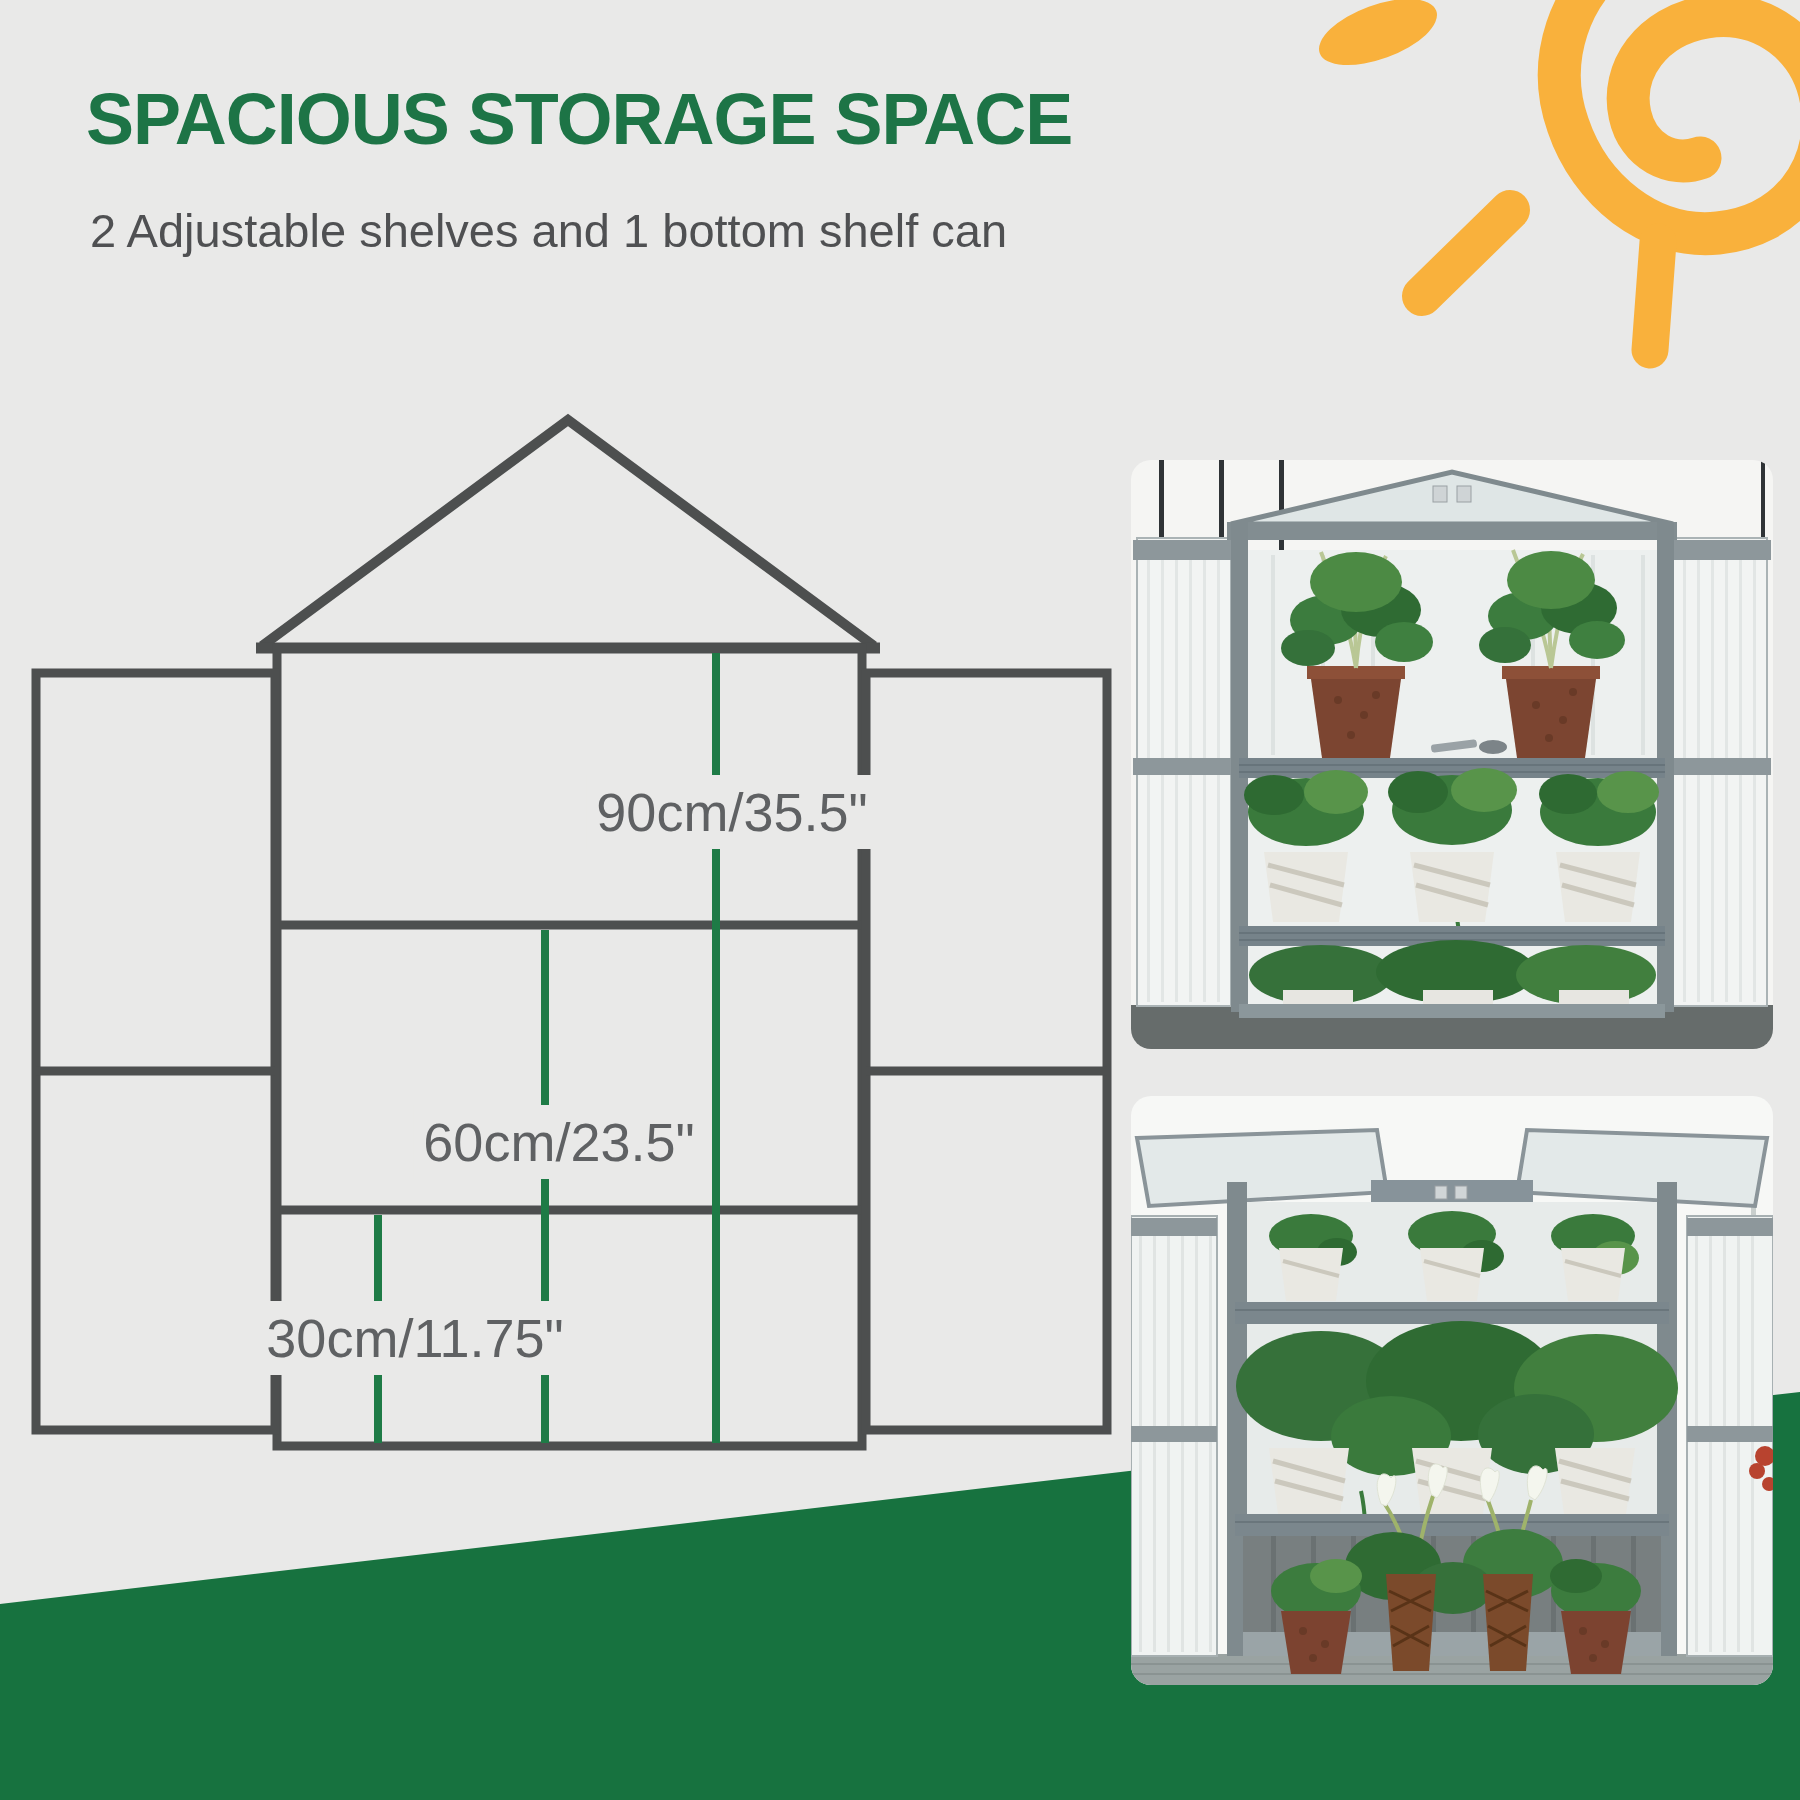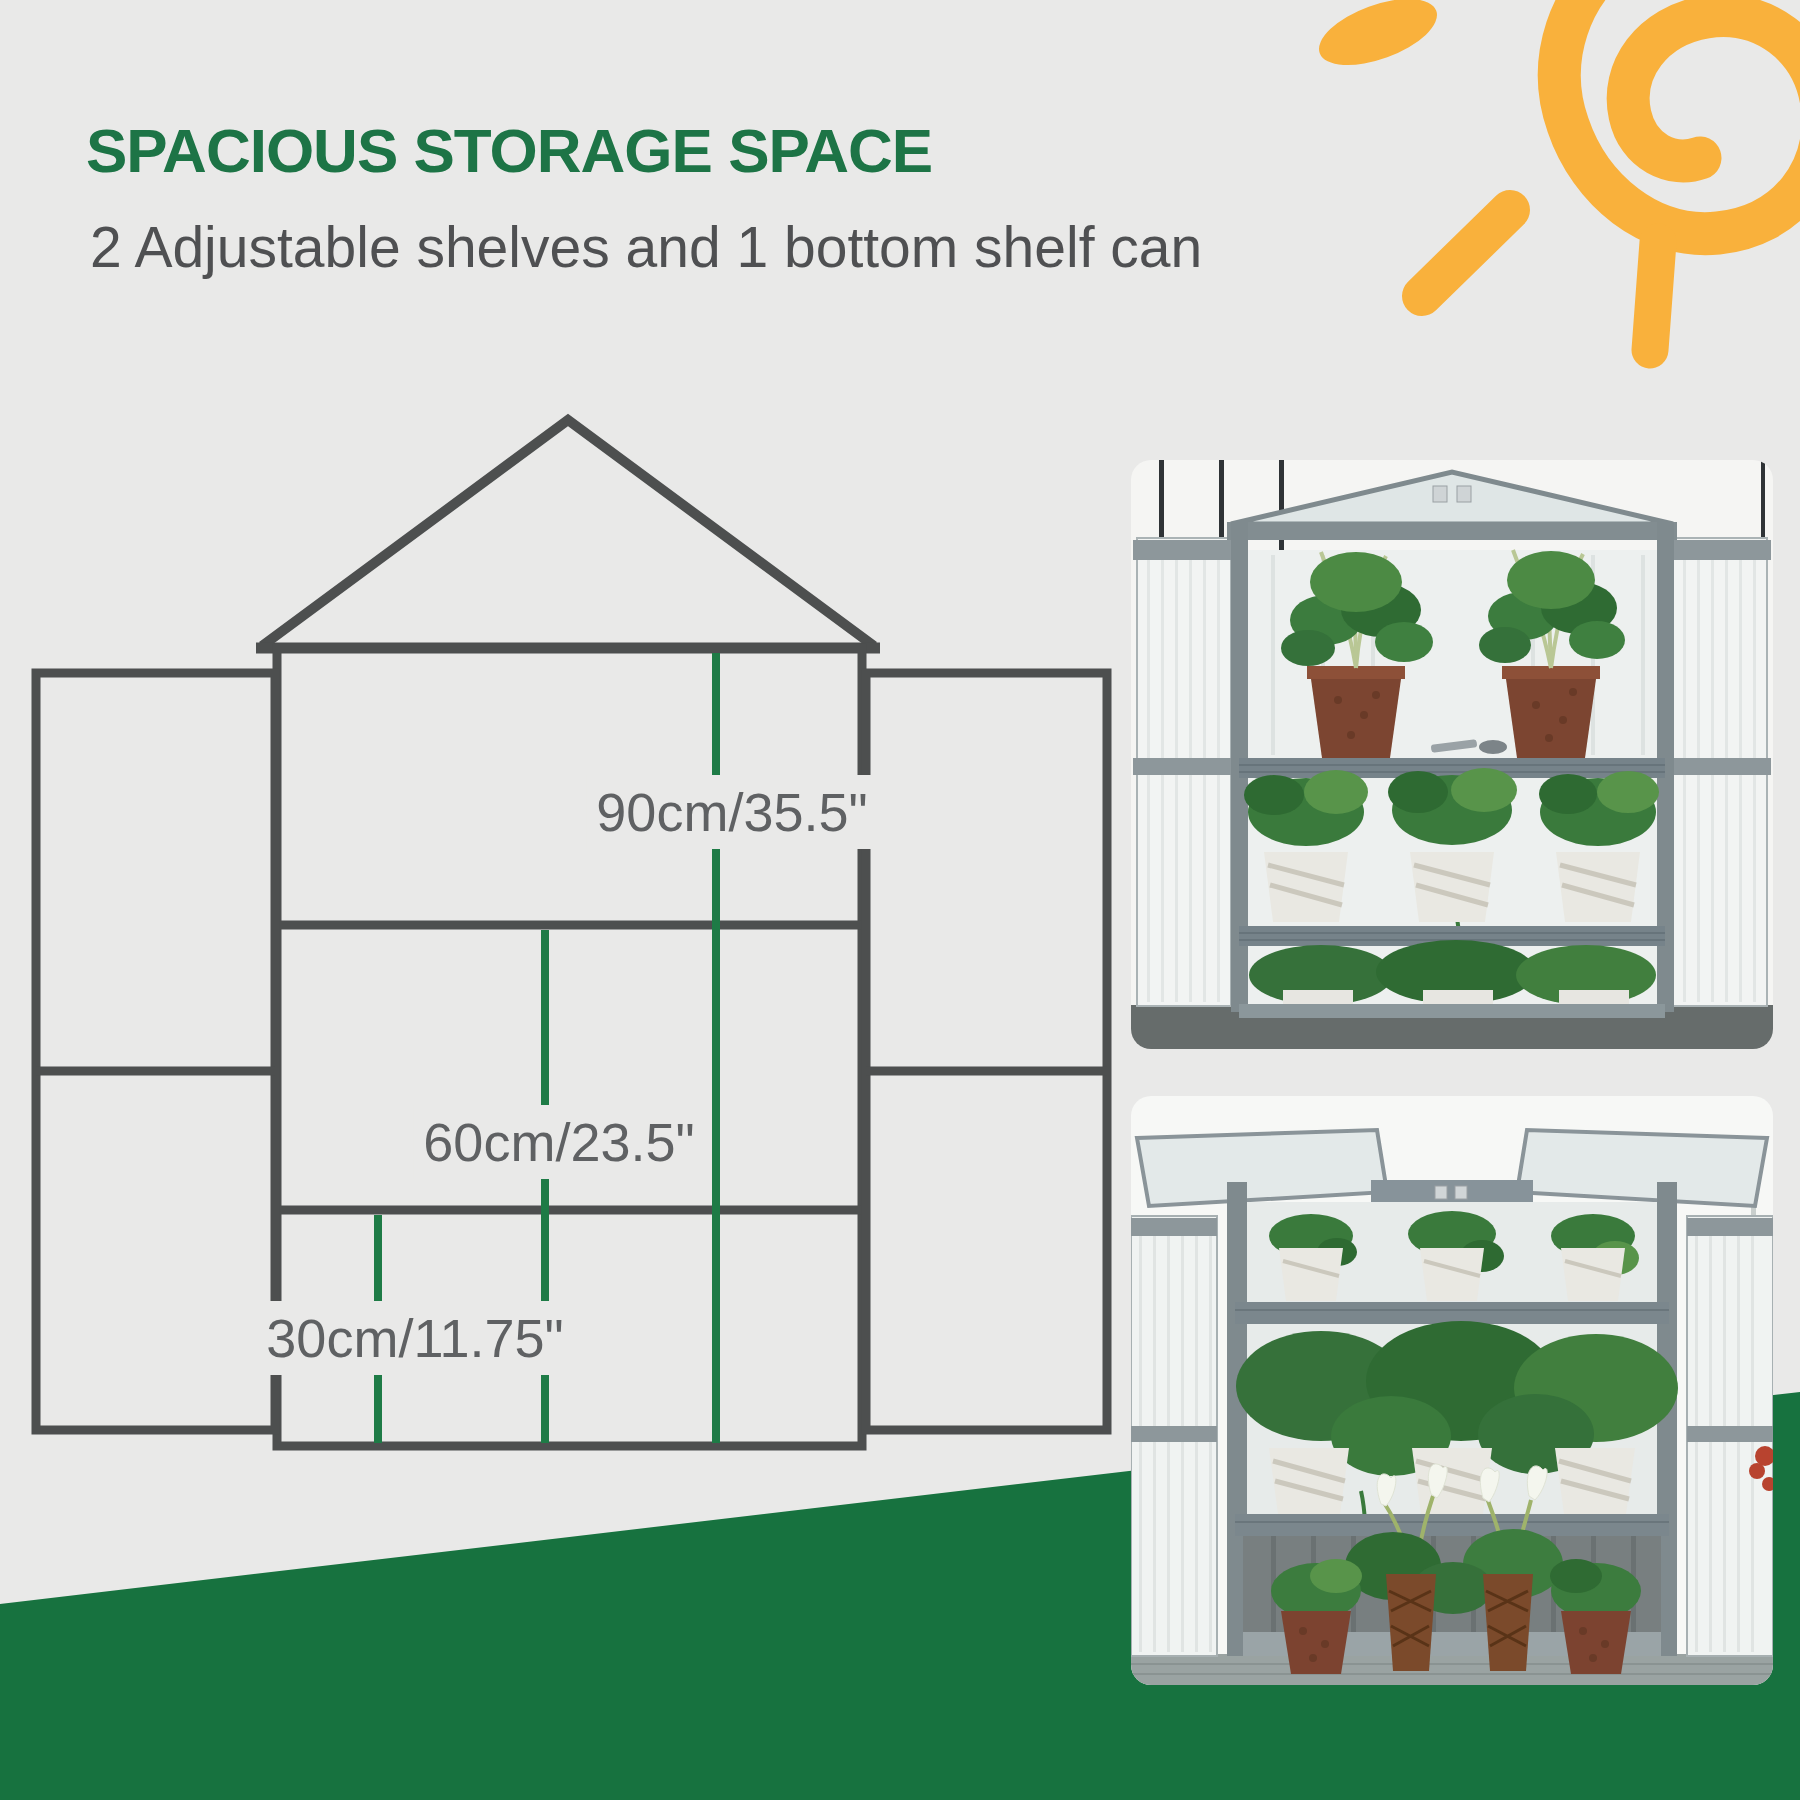--- a/index.html
+++ b/index.html
@@ -7,26 +7,26 @@
     position:relative;
     width:1800px;height:1800px;
     background:#e9e9e8;
     overflow:hidden;
     font-family:"Liberation Sans", sans-serif;
   }
   .art{position:absolute;inset:0;z-index:1;}
   .textlayer{position:absolute;inset:0;z-index:4;pointer-events:none;}
   .title{
     position:absolute;left:86px;top:78px;
-    font-size:62px;font-weight:700;letter-spacing:-1px;
-    color:#1d7446;white-space:nowrap;margin-top:37px;
+    font-size:72px;font-weight:700;letter-spacing:-1px;
+    color:#1d7446;white-space:nowrap;
   }
   .subtitle{
-    position:absolute;left:90px;top:212px;
-    font-size:57px;font-weight:400;color:#4f5052;
+    position:absolute;left:90px;top:196px;
+    font-size:47px;font-weight:400;color:#4f5052;
     line-height:70px;white-space:nowrap;
   }
   .dim-label{
     position:absolute;transform:translate(-50%,-50%);
     font-size:54px;color:#5f6163;background:#e9e9e8;
     padding:6px 10px;white-space:nowrap;
   }
   .photo{
     position:absolute;left:1131px;width:642px;height:589px;
     border-radius:20px;overflow:hidden;z-index:3;

